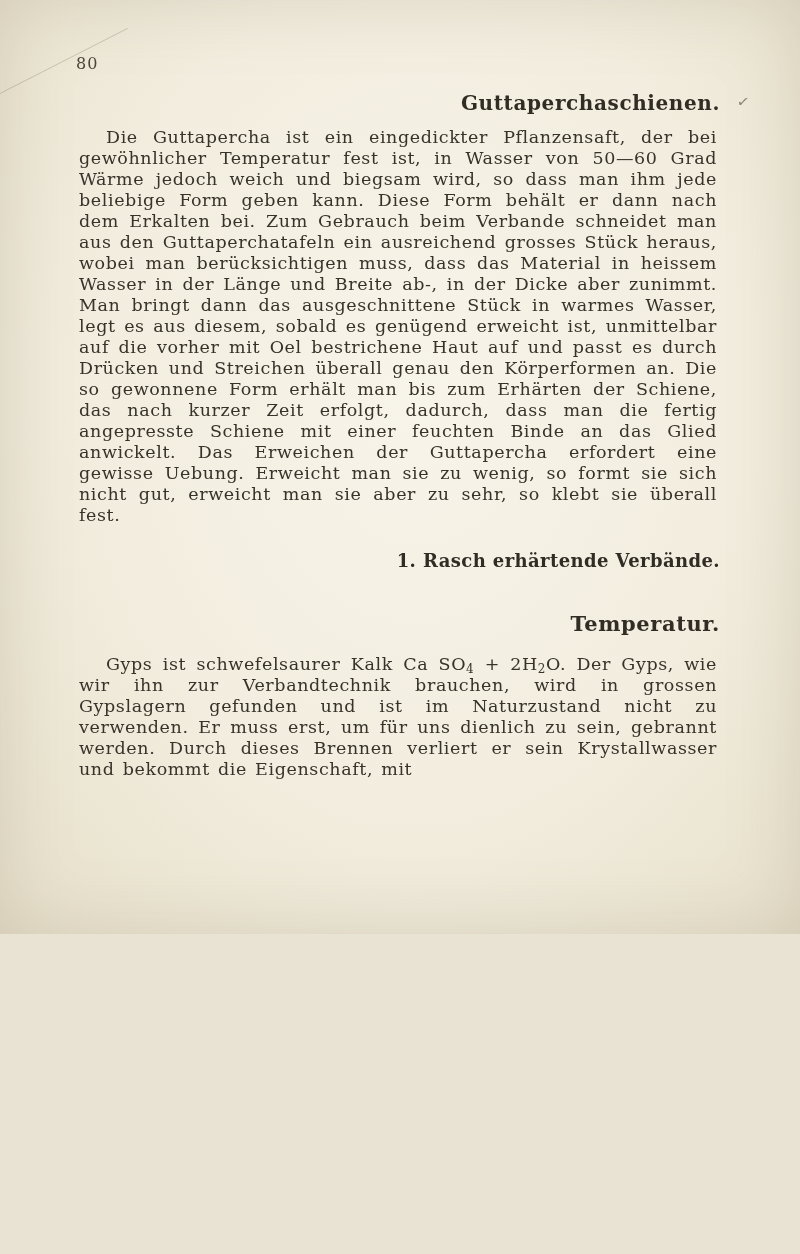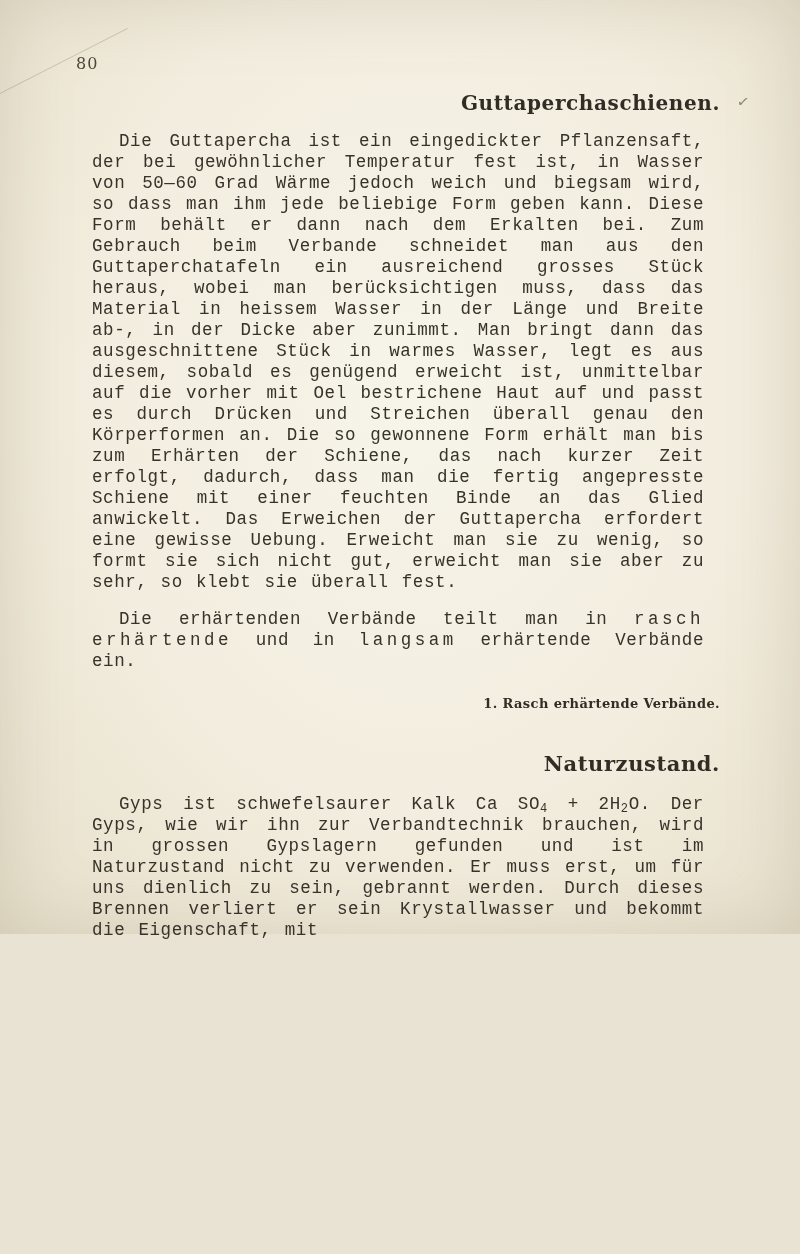--- a/index.html
+++ b/index.html
@@ -42,39 +42,38 @@
     margin-bottom: 12px;
   }
   .h {
     text-align: right;
     font-weight: bold;
     color: #312d25;
     margin: 0;
   }
   .h-small   { font-size: 20px; letter-spacing: 0.6px; }
   .h-large   { font-size: 23px; letter-spacing: 0.6px; margin: 30px 0 20px; }
-  .h-sub     { font-size: 13px; letter-spacing: 0.4px; margin: 24px 0 15px; }
+  .h-sub     { font-size: 18px; letter-spacing: 0.4px; margin: 24px 0 15px; }
   .h-gyps    { font-size: 21px; letter-spacing: 0.6px; margin: 40px 0 18px; }
   .pencil-mark {
     position: absolute;
     right: -30px;
     top: 2px;
     font-size: 15px;
     color: #8d8775;
     transform: rotate(8deg);
     font-family: "DejaVu Sans", sans-serif;
   }
   .body-text {
     font-size: 17.5px;
     line-height: 21px;
     text-align: justify;
     letter-spacing: 0.6px;
     word-spacing: 2px;
-    margin: 16px;
-    font-family: Liberation Mono, monospace;
+    margin: 3px;
   }
   .indent { text-indent: 27px; }
   .spaced { letter-spacing: 3.5px; }
   .frag {  }
   .sub-script {
     font-size: 12px;
     vertical-align: -3px;
     line-height: 0;
   }
   .ink-blot {
@@ -98,22 +97,21 @@
   <div class="page-number">80</div>
 
   <div class="heading-row">
     <h2 class="h h-small">Guttaperchaschienen.</h2>
     <span class="pencil-mark">✓</span>
   </div>
 
   <p class="body-text indent">Die Guttapercha ist ein eingedickter Pflanzensaft, der bei gewöhnlicher Temperatur fest ist, in Wasser von 50—60 Grad Wärme jedoch weich und biegsam wird, so dass man ihm jede beliebige Form geben kann. Diese Form behält er dann nach dem Erkalten bei. Zum Gebrauch beim Verbande schneidet man aus den Guttaperchatafeln ein ausreichend grosses Stück heraus, wobei man berücksichtigen muss, dass das Material in heissem Wasser in der Länge und Breite ab-, in der Dicke aber zunimmt. Man bringt dann das ausgeschnittene Stück in warmes Wasser, legt es aus diesem, sobald es genügend erweicht ist, unmittelbar auf die vorher mit Oel bestrichene Haut auf und passt es durch Drücken und Streichen überall genau den Körperformen an. Die so gewonnene Form erhält man bis zum Erhärten der Schiene, das nach kurzer Zeit erfolgt, dadurch, dass man die fertig angepresste Schiene mit einer feuchten Binde an das Glied anwickelt. Das Erweichen der Guttapercha erfordert eine gewisse Uebung. Erweicht man sie zu wenig, so formt sie sich nicht gut, erweicht man sie aber zu sehr, so klebt sie überall fest.</p>
 
 
-  <p class="body-text indent"><span class="frag">Die erhärtenden Verbände teilt man in </span><span class="spaced">rasch erhärtende</span><span class="frag"> und in </span><span class="spaced">langsam</span><span class="frag"> erhärtende Verbände ein.</span></p>
 
   <h3 class="h h-sub">1. Rasch erhärtende Verbände.</h3>
 
 
-  <h2 class="h h-gyps">Naturzustand.</h2>
+  <h2 class="h h-gyps">Temperatur.</h2>
 
   <p class="body-text indent"><span class="frag">Gyps ist schwefelsaurer Kalk Ca SO</span><sub class="sub-script">4</sub><span class="frag"> + 2H</span><sub class="sub-script">2</sub><span class="frag">O. Der Gyps, wie wir ihn zur Verbandtechnik brauchen, wird in grossen Gypslagern gefunden und ist im Naturzustand nicht zu verwenden. Er muss erst, um für uns dienlich zu sein, gebrannt werden. Durch dieses Brennen verliert er sein Krystallwasser und bekommt die Eigenschaft, mit</span></p>
 
 </div>
 
 </body></html>

